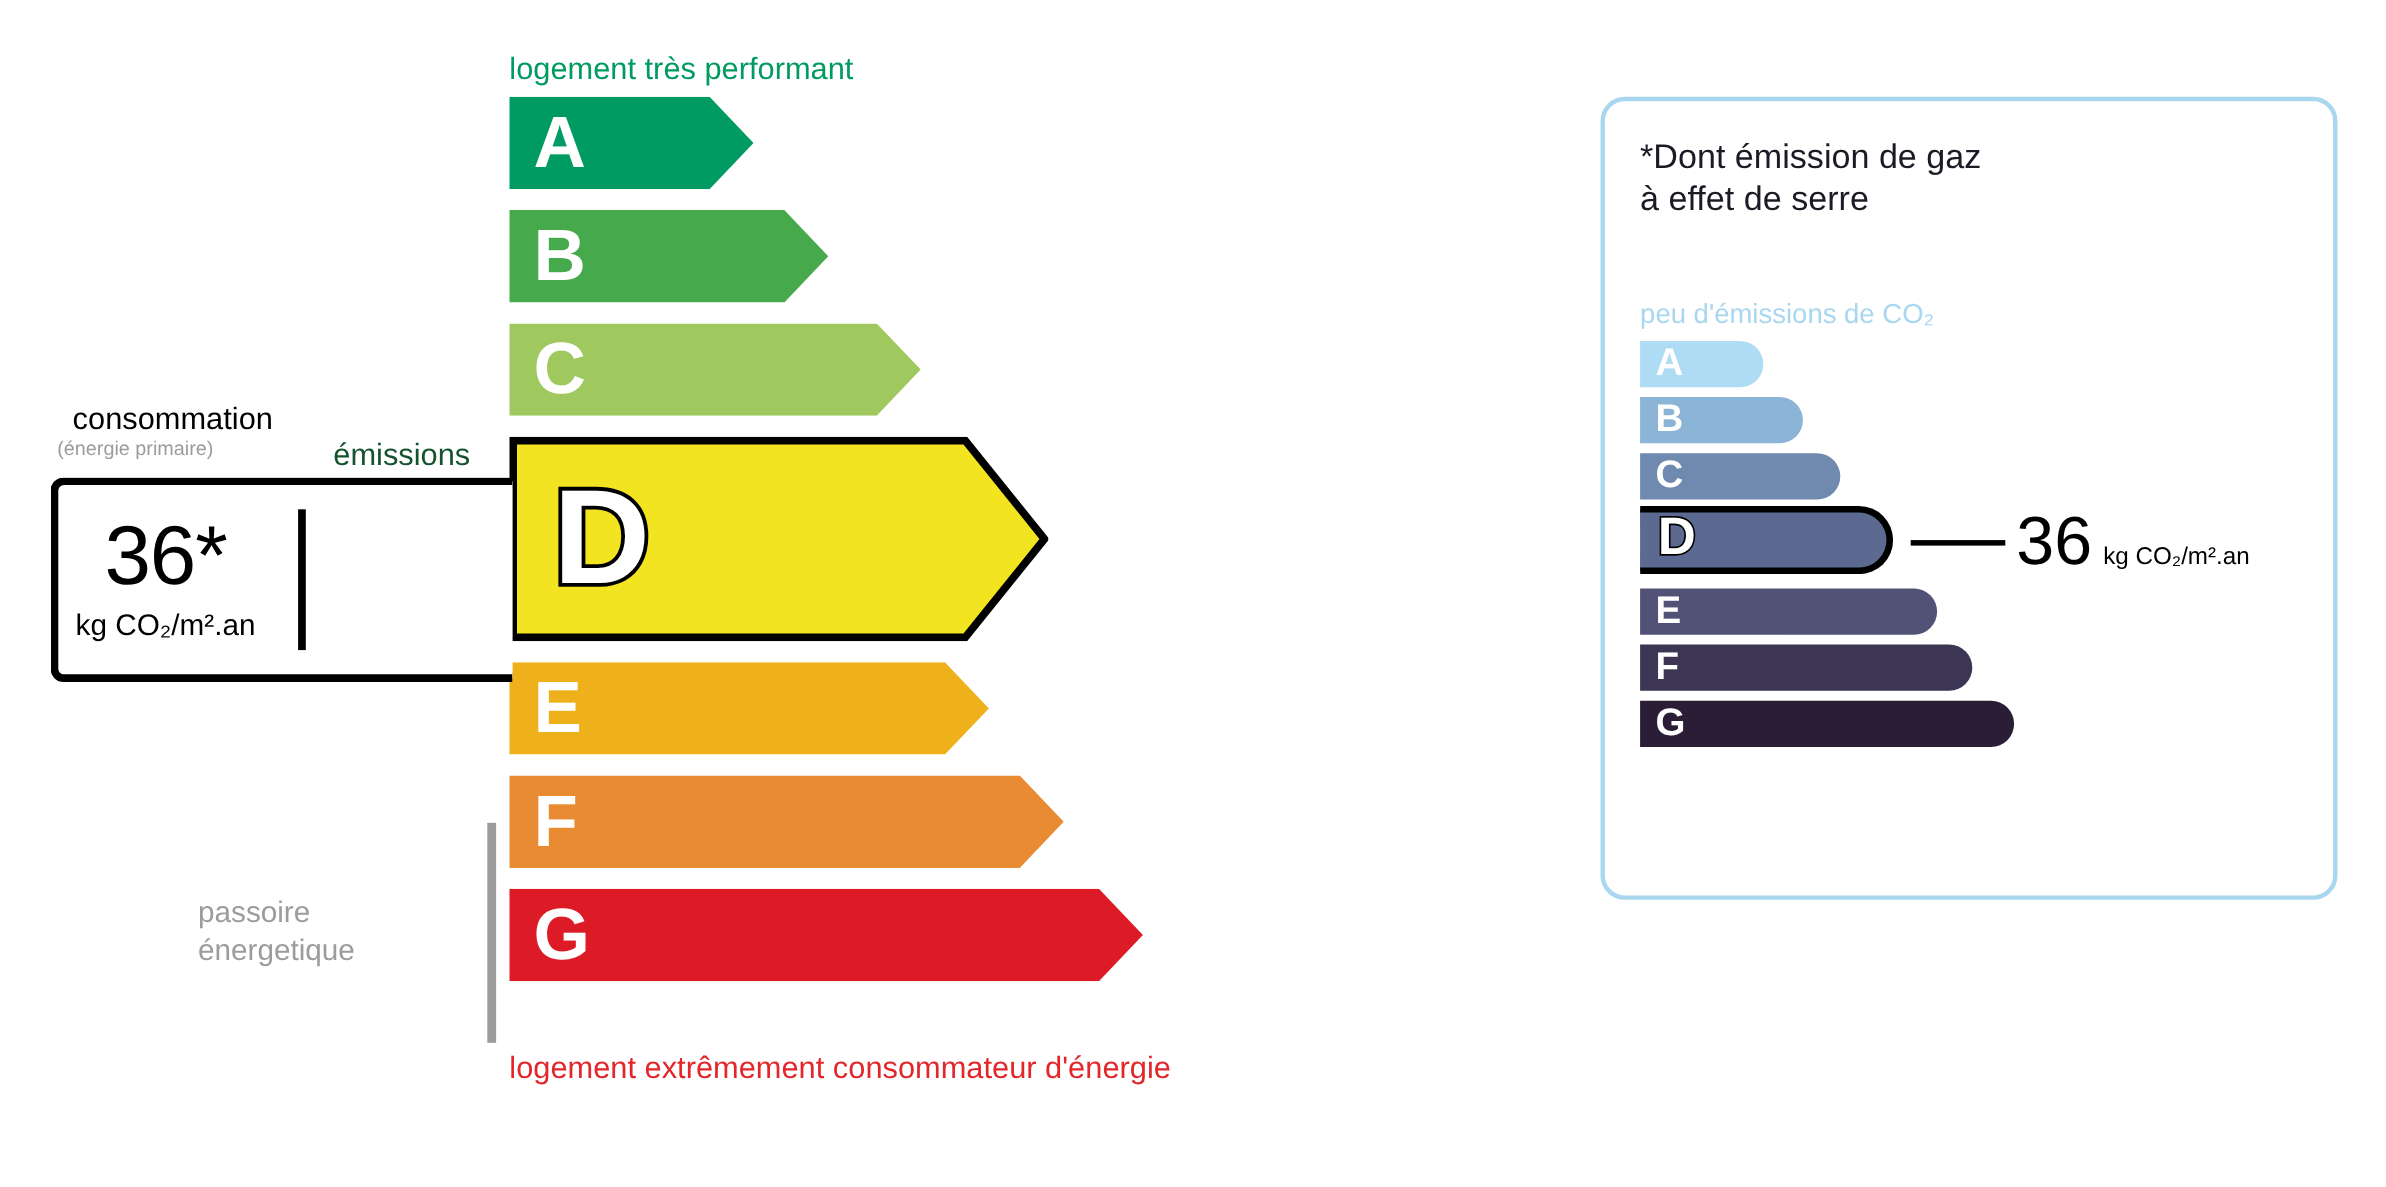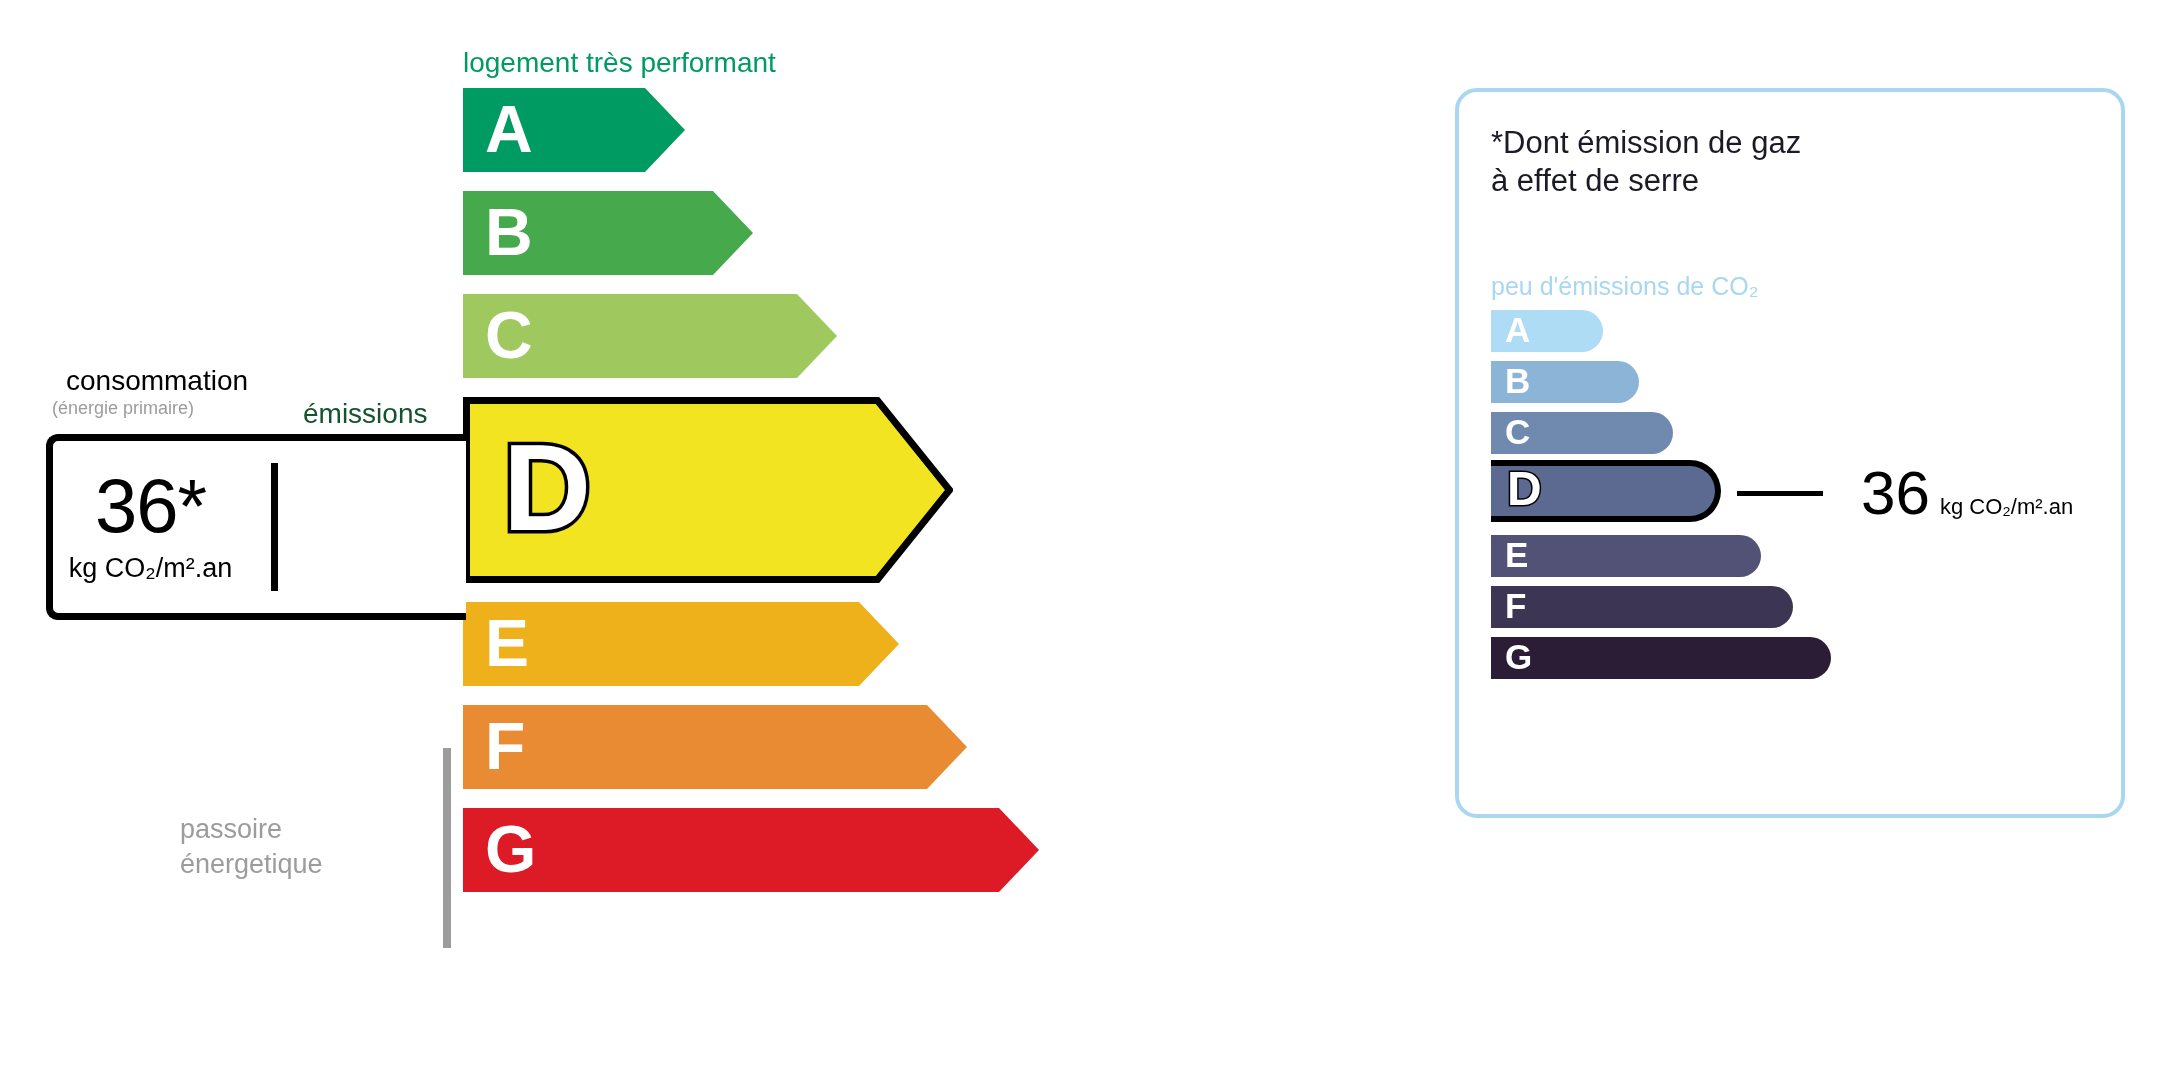--- a/index.html
+++ b/index.html
@@ -278,21 +278,20 @@
   .co2-leader {
     position: absolute;
     height: 5px;
     background: #000000;
   }
   .co2-value {
     position: absolute;
     display: flex;
     align-items: baseline;
     white-space: nowrap;
-    margin-left: 28px;
   }
   .co2-value .num {
     font-size: 62px;
     color: #000000;
     line-height: 1;
   }
   .co2-value .unit {
     font-size: 22px;
     color: #000000;
     margin-left: 10px;
@@ -359,20 +358,21 @@
         <div class="arrow-row" style="top: 720px; width: 576px;">
           <div class="arrow">
             <svg class="shape" viewBox="0 0 576 84" preserveAspectRatio="none">
               <path d="M 0 0 L 536 0 L 576 42 L 536 84 L 0 84 Z" fill="#dd1b26"></path>
             </svg>
             <span class="letter">G</span>
           </div>
         </div>
       </div>
 
+    <div class="bottom-caption">logement extrêmement consommateur d'énergie</div>
 
     <div class="label-consommation">consommation</div>
     <div class="label-energie-primaire">(énergie primaire)</div>
     <div class="label-emissions">émissions</div>
 
     <div class="value-box">
       <div class="value-divider"></div>
       <div class="value-cell right">
         <div class="value-number">36*</div>
         <div class="value-unit">kg CO₂/m².an</div>

